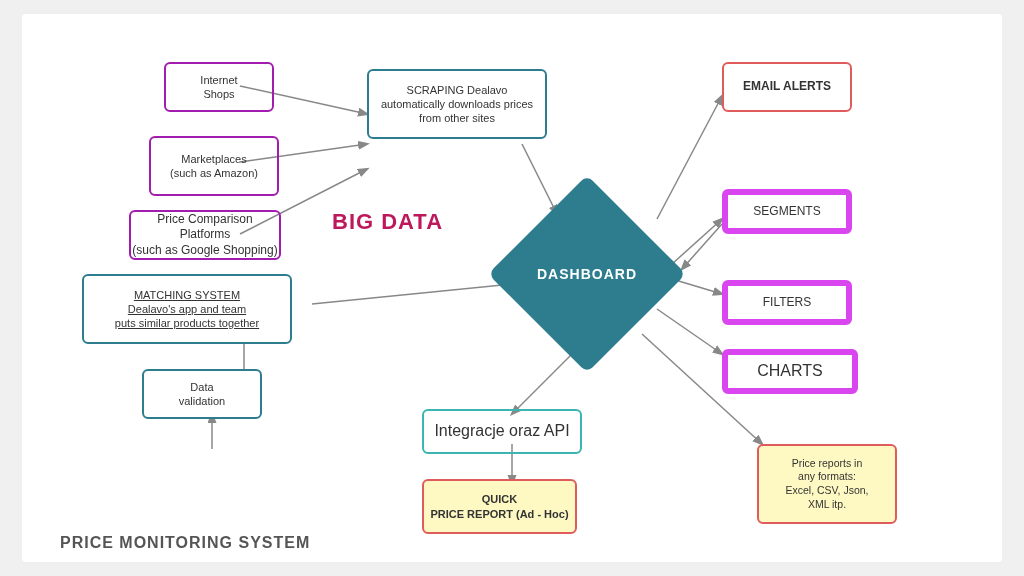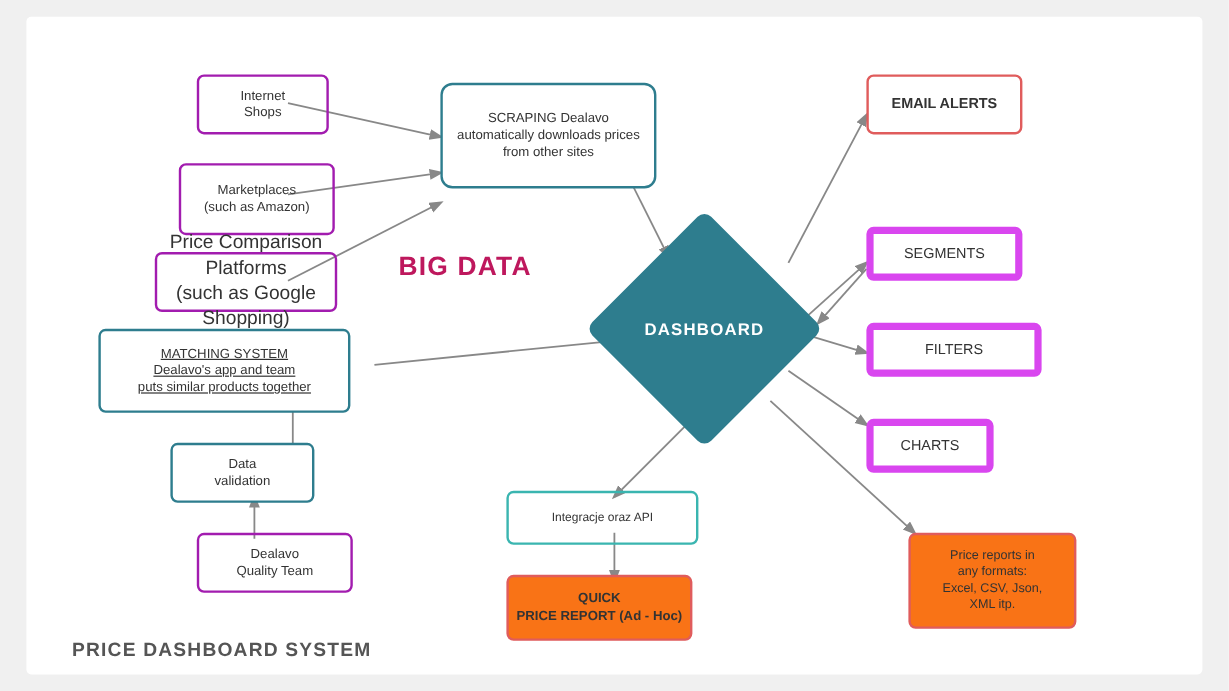--- a/index.html
+++ b/index.html
@@ -57,21 +57,21 @@
       align-items: center;
     }
     .box-teal-light {
       border: 2px solid #3ab5b0;
       border-radius: 6px;
       color: #333;
     }
     .box-pink-red {
       border: 2px solid #e05c5c;
       border-radius: 6px;
-      background: #f97316;
+      background: #fef9c3;
       color: #333;
     }
 
     
     .diamond-wrapper {
       position: absolute;
       display: flex;
       align-items: center;
       justify-content: center;
     }
@@ -173,74 +173,70 @@
   <div class="box box-orange" style="left: 110px; top: 48px; width: 110px; height: 50px; font-size:11px;">
     <span style="white-space:pre-line;">Internet
 Shops</span>
   </div>
 
   <div class="box box-orange" style="left: 95px; top: 122px; width: 130px; height: 60px; font-size:11px;">
     <span style="white-space:pre-line;">Marketplaces
 (such as Amazon)</span>
   </div>
 
-  <div class="box box-orange" style="left: 75px; top: 196px; width: 152px; height: 50px; font-size:16px;">
+  <div class="box box-orange" style="left: 75px; top: 196px; width: 152px; height: 50px; font-size:12px;">
     <span style="white-space:pre-line;">Price Comparison Platforms
 (such as Google Shopping)</span>
   </div>
 
-  <div class="box box-teal-dark" style="left: 345px; top: 55px; width: 180px; height: 88px; font-size:11px;border-radius:10px;">
+  <div class="box box-teal-dark" style="left: 345px; top: 55px; width: 180px; height: 70px; font-size:11px;">
     <span style="white-space:pre-line;">SCRAPING Dealavo
 automatically downloads prices
 from other sites</span>
   </div>
 
   <div class="box box-red" style="left: 700px; top: 48px; width: 130px; height: 50px; font-size:12px; font-weight:bold;">
     <span>EMAIL ALERTS</span>
   </div>
 
   <div class="box box-blue-light" style="left: 700px; top: 175px; width: 130px; height: 45px; font-size:12px;">
     <span>SEGMENTS</span>
   </div>
 
-  <div class="box box-blue-light" style="left: 700px; top: 255px; width: 146px; height: 45px; font-size:12px;">
+  <div class="box box-blue-light" style="left: 700px; top: 266px; width: 130px; height: 45px; font-size:12px;">
     <span>FILTERS</span>
   </div>
 
-  <div class="box box-blue-light" style="left: 700px; top: 335px; width: 106px; height: 45px; font-size:12px;">
+  <div class="box box-blue-light" style="left: 700px; top: 335px; width: 136px; height: 45px; font-size:16px;">
     <span>CHARTS</span>
   </div>
 
   <div class="box box-teal-dark" style="left: 60px; top: 260px; width: 210px; height: 70px; font-size:11px;">
     <span style="white-space:pre-line;text-decoration:underline;">MATCHING SYSTEM
 Dealavo's app and team
 puts similar products together</span>
   </div>
 
   <div class="box box-teal-dark" style="left: 120px; top: 355px; width: 120px; height: 50px; font-size:11px;">
     <span style="white-space:pre-line;">Data
 validation</span>
   </div>
 
-  <div class="box box-orange" style="left: 110px; top: 430px; width: 130px; height: 50px; font-size:11px;">
-    <span style="white-space:pre-line;">Dealavo
-Quality Team</span>
-  </div>
-
-  <div class="box box-teal-light" style="left: 400px; top: 395px; width: 160px; height: 45px; font-size:10px;">
+
+  <div class="box box-teal-light" style="left: 400px; top: 395px; width: 160px; height: 45px; font-size:16px;">
     <span>Integracje oraz API</span>
   </div>
 
   <div class="box box-pink-red" style="left: 400px; top: 465px; width: 155px; height: 55px; font-size:11px; font-weight:bold;">
     <span style="white-space:pre-line;">QUICK
 PRICE REPORT (Ad - Hoc)</span>
   </div>
 
   <div class="box box-pink-red" style="left: 735px; top: 430px; width: 140px; height: 80px; font-size:10.5px;">
     <span style="white-space:pre-line;">Price reports in
 any formats:
 Excel, CSV, Json,
 XML itp.</span>
   </div>
 
-  <div class="price-monitoring-label" style="left: 38px; top: 520px;">PRICE DASHBOARD SYSTEM</div>
+  <div class="price-monitoring-label" style="left: 38px; top: 520px;">PRICE MONITORING SYSTEM</div>
 
 </div>
 
 </body></html>

